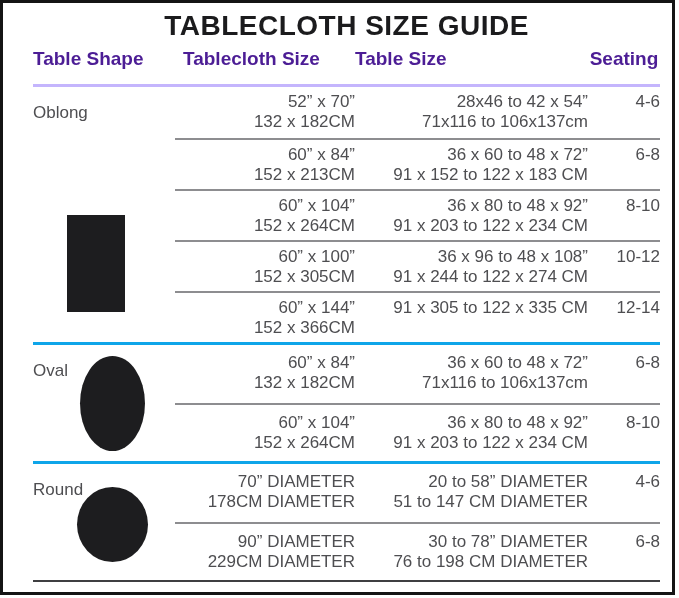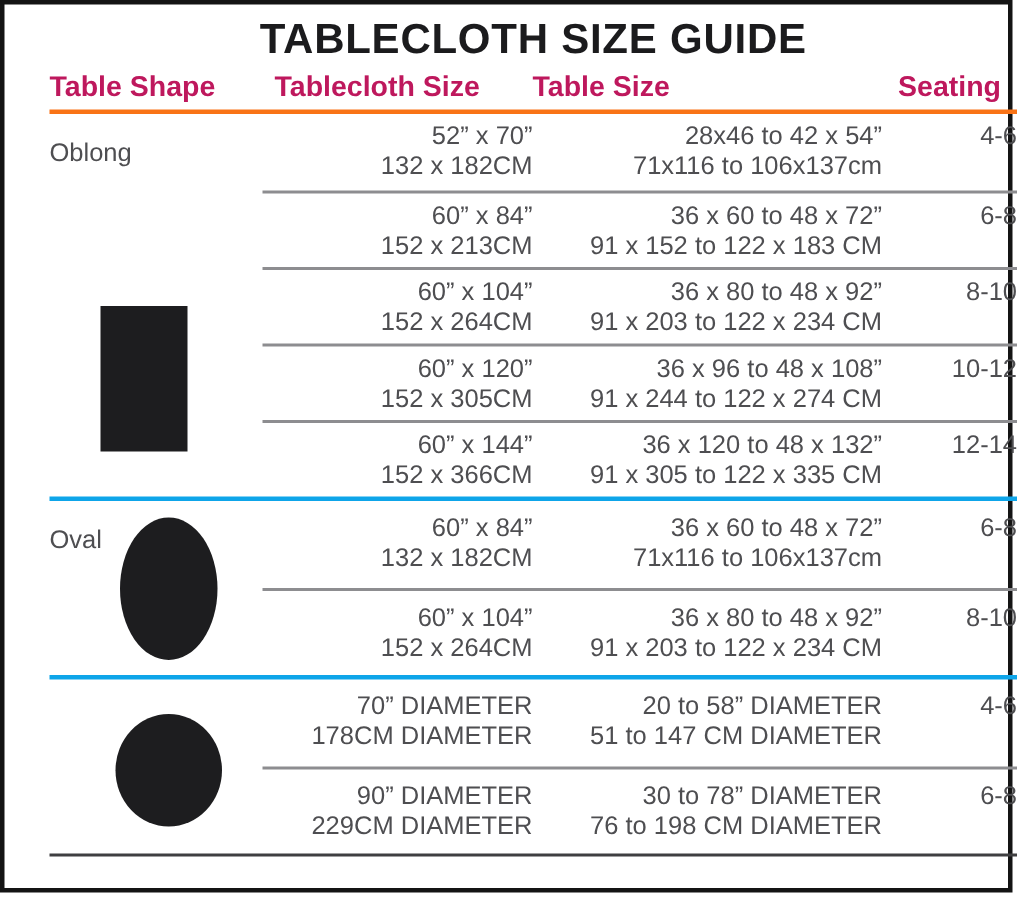--- a/index.html
+++ b/index.html
@@ -12,39 +12,39 @@
     overflow:hidden;
   }
   .frame{
     position:absolute;left:0;top:0;
     width:675px;height:595px;
     border:3px solid #141414;
     box-sizing:border-box;
     pointer-events:none;
   }
   .content{
-    position:absolute;left:33px;top:6px;right:1px;
+    position:absolute;left:33px;top:6px;right:19px;
   }
   .title{
     text-align:center;
     font-size:28px;
     font-weight:bold;
     letter-spacing:0.5px;
     color:#1b1b1d;
     padding:4px 0 6px 0;
     height:32px;
   }
   .header-row{
     display:grid;
     grid-template-columns:150px 172px 233px 1fr;
     font-size:19px;
     font-weight:bold;
-    color:#be185d;
-    padding-bottom:3px;
-    border-bottom:3px solid #f97316;
+    color:#4c1d95;
+    padding-bottom:14px;
+    border-bottom:3px solid #c4b5fd;
   }
   .header-row .hdr-seating{padding-left:0px;text-align:center;}
   .section{
     display:flex;
     position:relative;
   }
   .section + .section{
     border-top:3px solid #0ea5e9;
   }
   .shape-cell{
@@ -135,36 +135,35 @@
                 <div class="line">152 x 264CM</div>
               </div>
               <div class="cell">
                 <div class="line">36 x 80 to 48 x 92”</div>
                 <div class="line">91 x 203 to 122 x 234 CM</div>
               </div>
               <div class="cell">8-10</div>
             </div>
             <div class="row">
               <div class="cell">
-                <div class="line">60” x 120”</div>
+                <div class="line">60” x 100”</div>
                 <div class="line">152 x 305CM</div>
               </div>
               <div class="cell">
                 <div class="line">36 x 96 to 48 x 108”</div>
                 <div class="line">91 x 244 to 122 x 274 CM</div>
               </div>
               <div class="cell">10-12</div>
             </div>
             <div class="row">
               <div class="cell">
                 <div class="line">60” x 144”</div>
                 <div class="line">152 x 366CM</div>
               </div>
               <div class="cell">
-                <div class="line">36 x 120 to 48 x 132”</div>
                 <div class="line">91 x 305 to 122 x 335 CM</div>
               </div>
               <div class="cell">12-14</div>
             </div>
           </div>
         </div>
         <div class="section sec-oval">
           <div class="shape-cell">
             <div class="shape-label">Oval</div>
             <div class="shape ellipse" style="background: rgb(29, 29, 31);"></div>
@@ -189,20 +188,21 @@
               <div class="cell">
                 <div class="line">36 x 80 to 48 x 92”</div>
                 <div class="line">91 x 203 to 122 x 234 CM</div>
               </div>
               <div class="cell">8-10</div>
             </div>
           </div>
         </div>
         <div class="section sec-round">
           <div class="shape-cell">
+            <div class="shape-label">Round</div>
             <div class="shape circle" style="background: rgb(29, 29, 31);"></div>
           </div>
           <div class="rows-cell">
             <div class="row">
               <div class="cell">
                 <div class="line">70” DIAMETER</div>
                 <div class="line">178CM DIAMETER</div>
               </div>
               <div class="cell">
                 <div class="line">20 to 58” DIAMETER</div>

